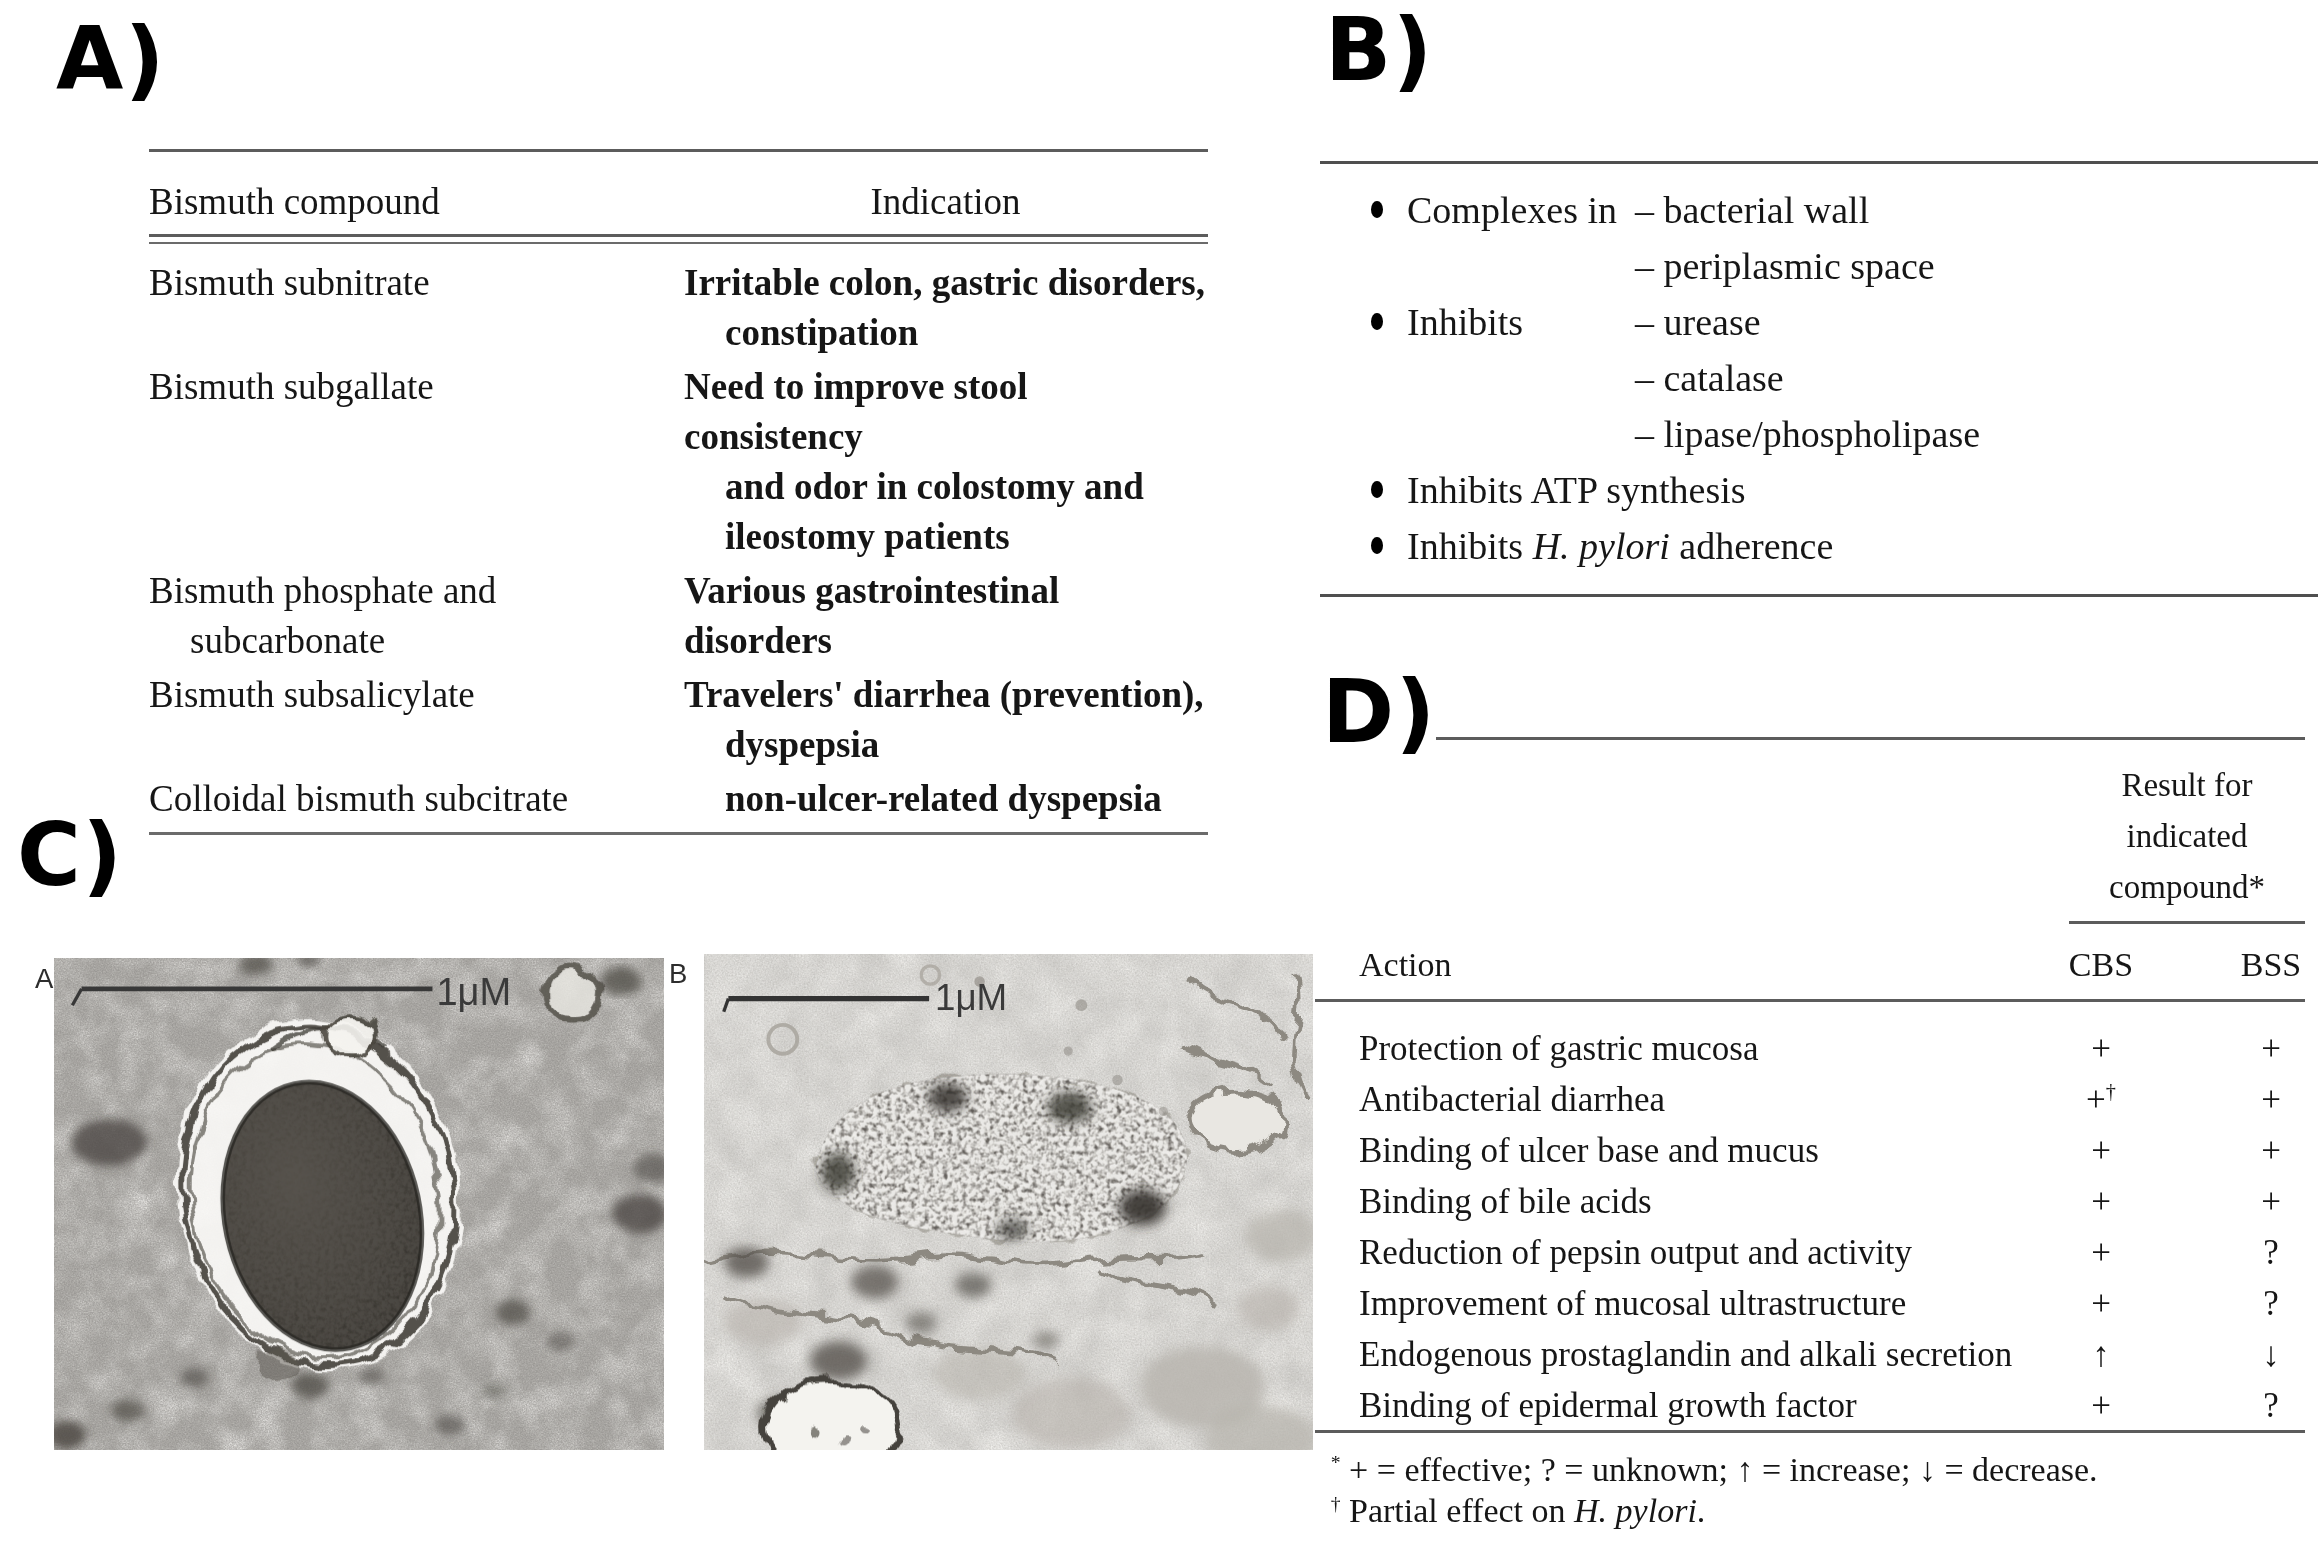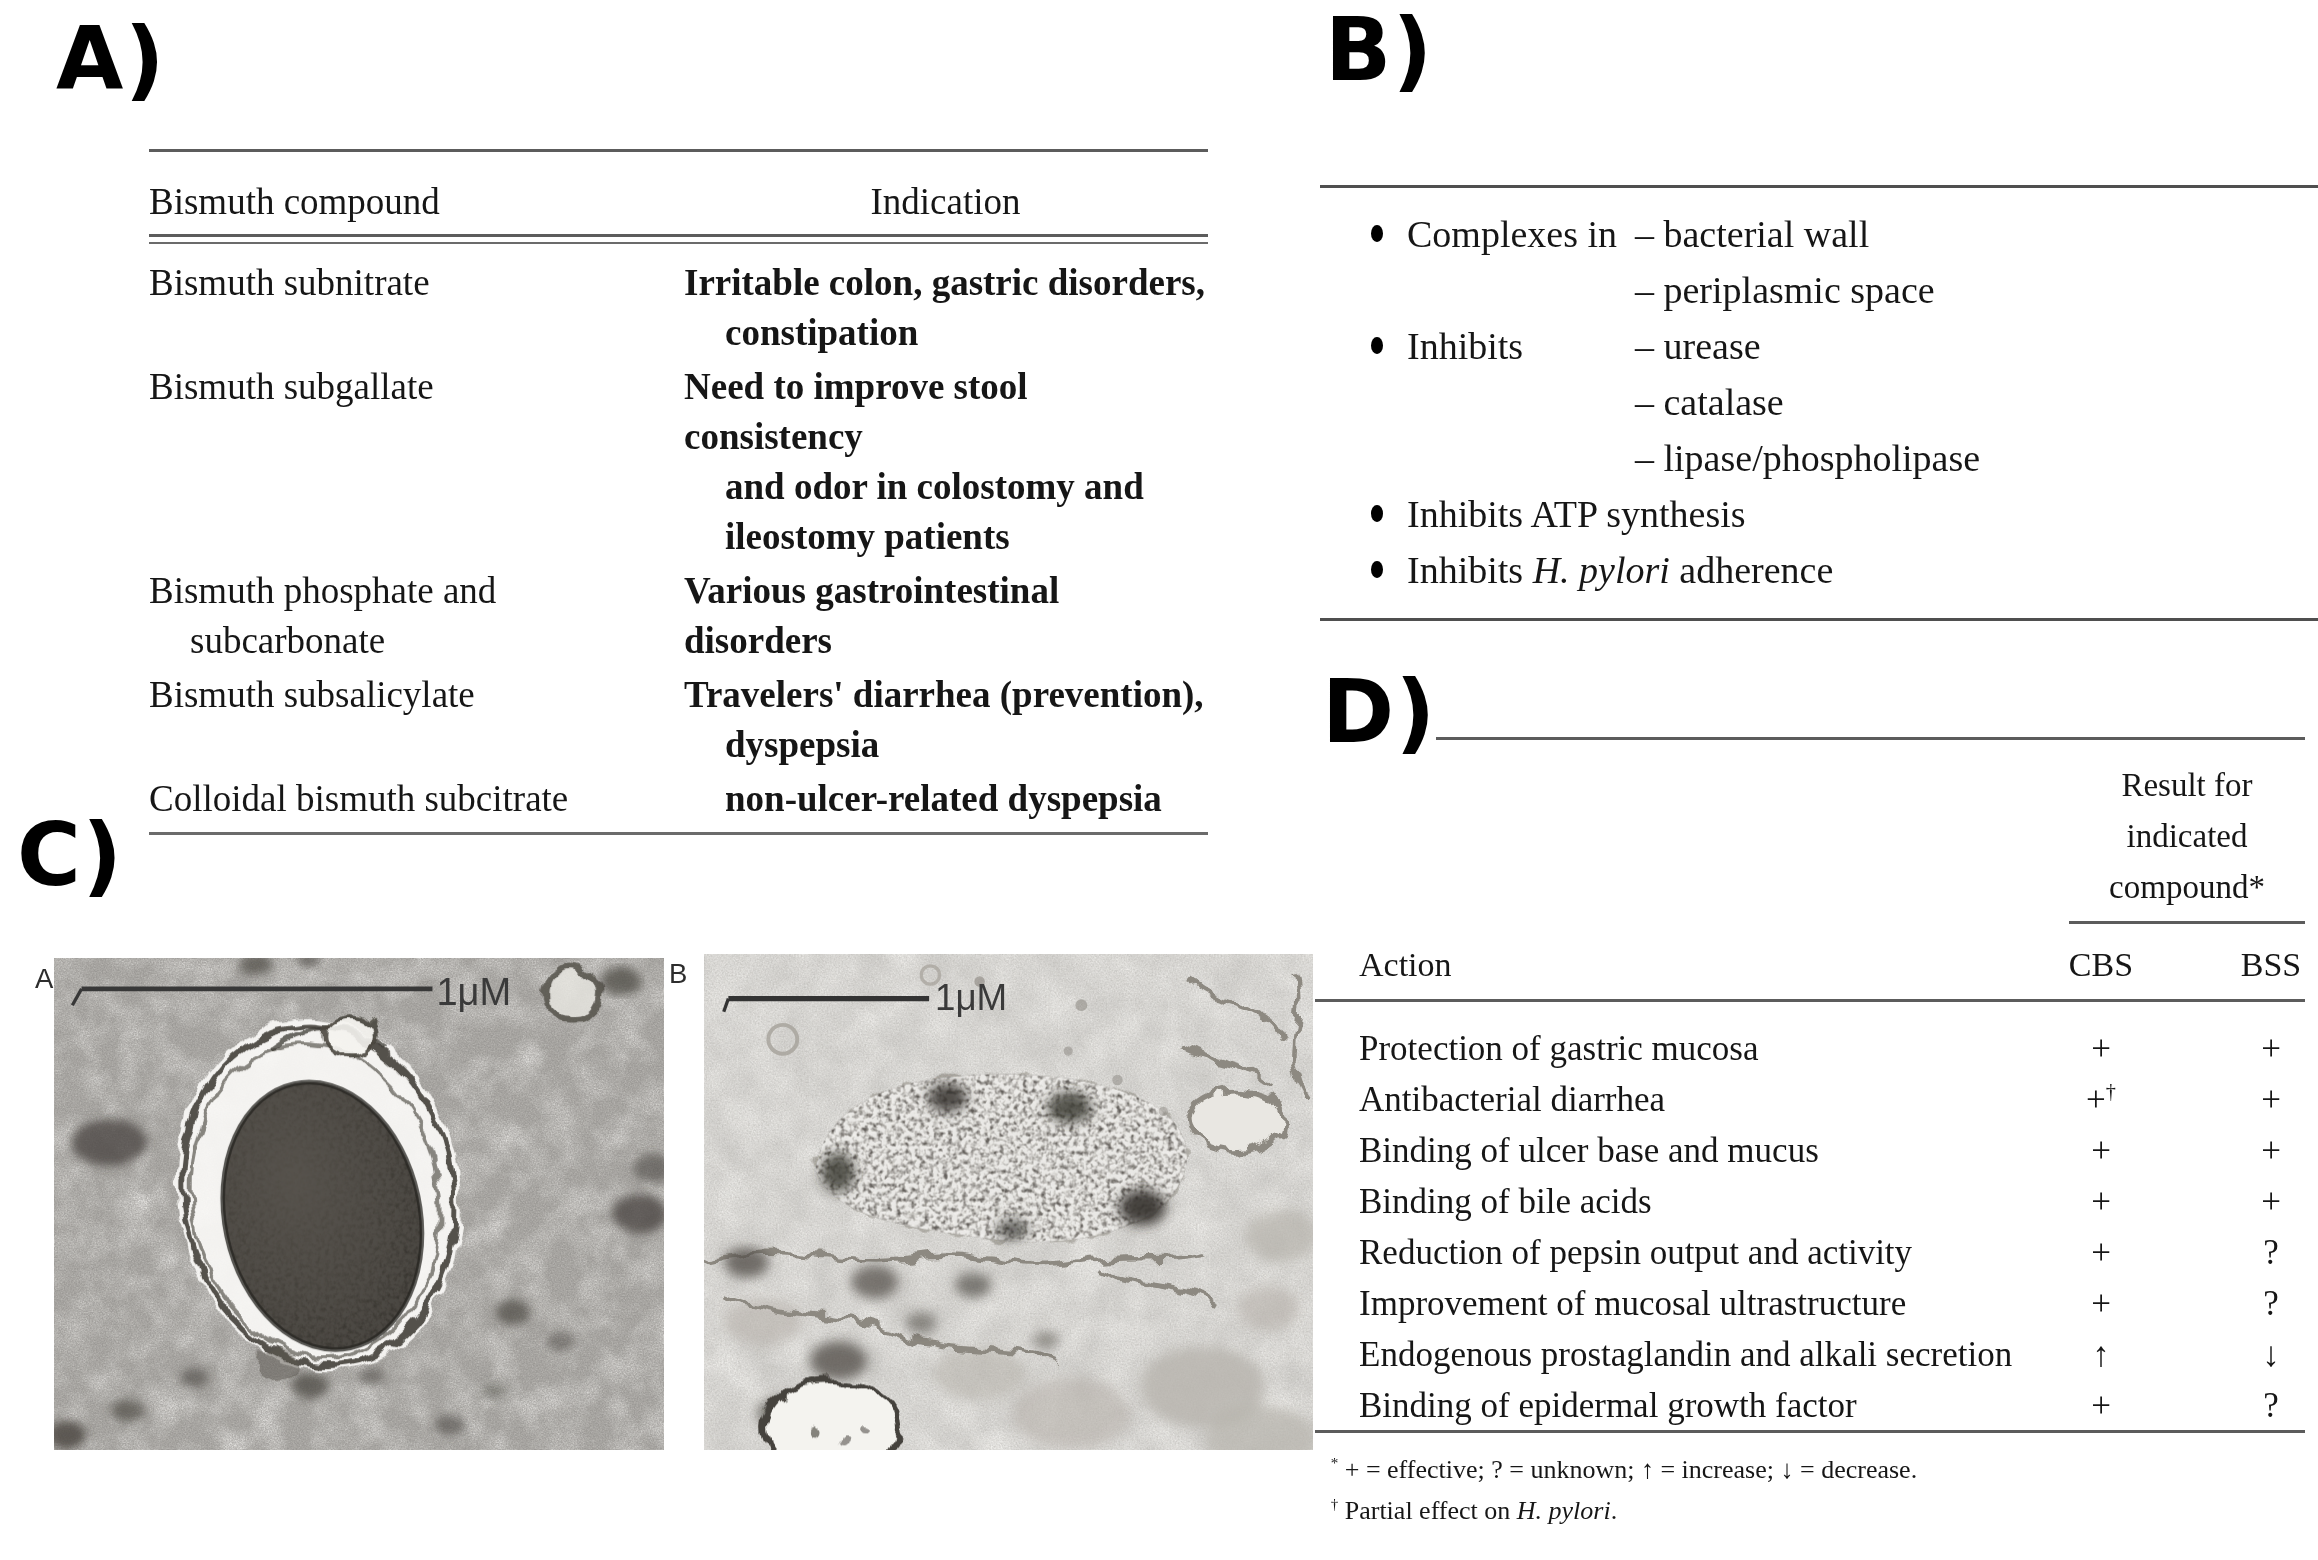--- a/index.html
+++ b/index.html
@@ -24,21 +24,21 @@
   .double-rule{margin-top:9.2px;height:4.6px;border-top:3.3px solid #5c5c5c;border-bottom:2px solid #6b6b6b;}
   #aRows{margin-top:14.4px;}
   .a-row{display:flex;margin-bottom:3.9px;font-size:37px;line-height:50px;}
   .a-row .c1{width:535px;}
   .a-row .c2{width:523px;font-weight:bold;}
   .a-line.cont{padding-left:41px;}
   #panelA .bottom-rule{height:2.6px;margin-top:7.9px;background:#6b6b6b;}
 
   
   #panelB{position:absolute;left:1320px;top:161px;width:998px;height:436px;box-sizing:border-box;
-          border-top:3.9px solid #4f4f4f;border-bottom:3.9px solid #4f4f4f;padding-top:18.4px;margin-top:24px;}
+          border-top:3.9px solid #4f4f4f;border-bottom:3.9px solid #4f4f4f;padding-top:18.4px;}
   .b-row{position:relative;height:56px;font-size:38px;line-height:56px;}
   .b-bullet{position:absolute;left:51px;top:18.4px;width:11.8px;height:17px;border-radius:50%;background:#000;}
   .b-label{position:absolute;left:87px;top:0;white-space:nowrap;}
   .b-dash{position:absolute;left:315px;top:0;white-space:nowrap;}
 
   
   .em-label{position:absolute;font-family:"Liberation Sans",sans-serif;font-size:27.5px;color:#2d2d2d;}
   #emLabelA{left:35px;top:963px;}
   #emLabelB{left:669px;top:958px;}
   #imgA{position:absolute;left:54px;top:958px;}
@@ -51,21 +51,21 @@
             font-size:33px;line-height:51px;}
   .d-short-rule{position:absolute;left:754px;top:184px;width:236px;height:2.6px;}
   .d-heads{position:absolute;left:0;top:202px;width:100%;height:51px;line-height:51px;font-size:34px;}
   .d-mid-rule{position:absolute;left:0;top:262px;width:100%;height:2.6px;}
   #dRows{position:absolute;left:0;top:286px;width:100%;}
   .d-row{position:relative;height:51px;line-height:51px;}
   .d-action{position:absolute;left:0;top:0;white-space:nowrap;margin-left:44px;}
   .d-cbs{position:absolute;left:786px;top:0;transform:translateX(-50%);}
   .d-bss{position:absolute;left:956px;top:0;transform:translateX(-50%);}
   .d-bottom-rule{position:absolute;left:0;top:693px;width:100%;height:3.3px;}
-  .d-foot{position:absolute;left:15.7px;top:712px;font-size:26px;line-height:41px;}
+  .d-foot{position:absolute;left:15.7px;top:712px;font-size:34px;line-height:41px;}
   .d-foot .f-line{white-space:nowrap;}
   sup.sym{font-size:0.58em;vertical-align:super;line-height:0;}
   .it{font-style:italic;}
 </style>
 </head>
 <body>
 
 <div id="root">
 
   <div class="panel-label" id="labelA">A)</div>

